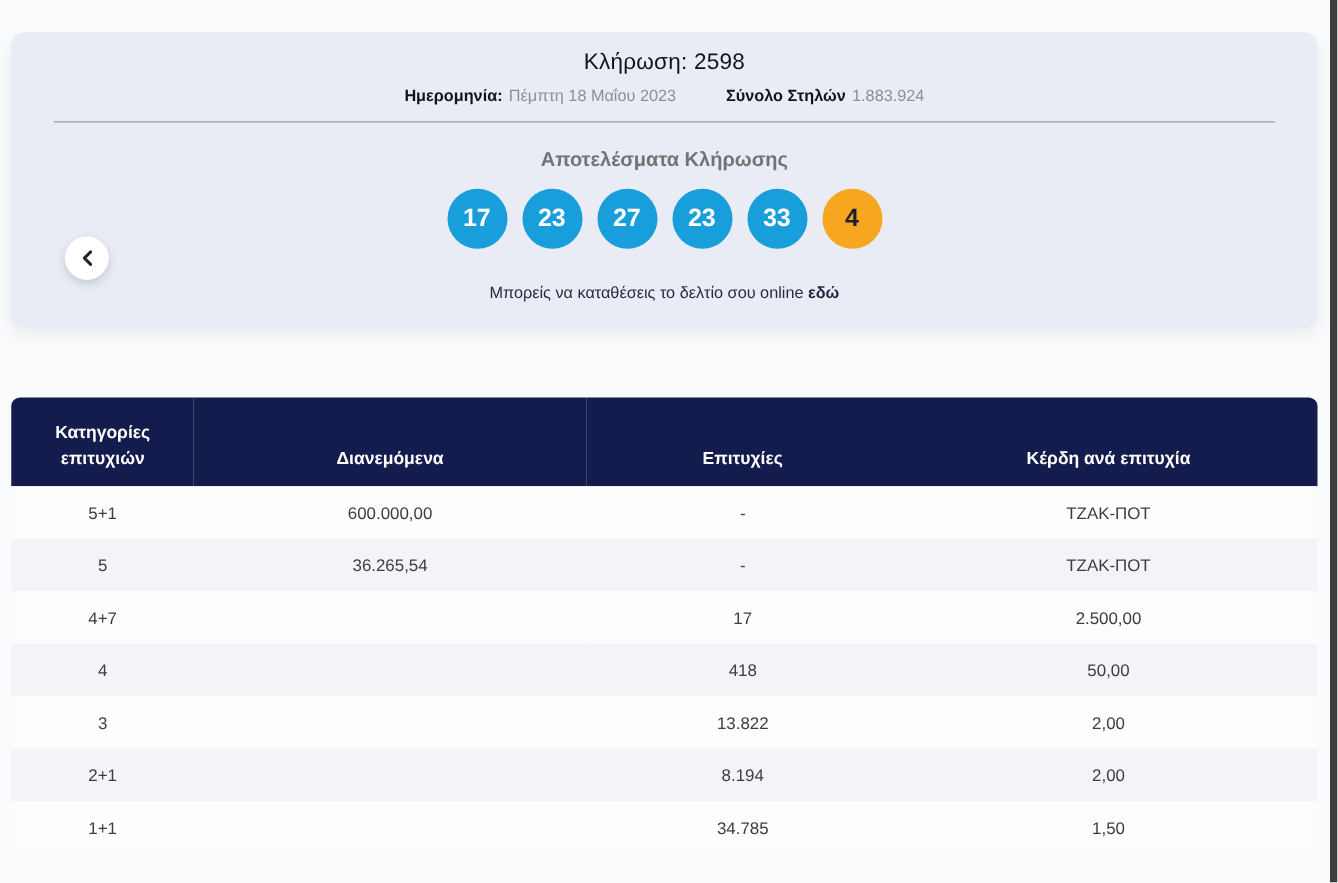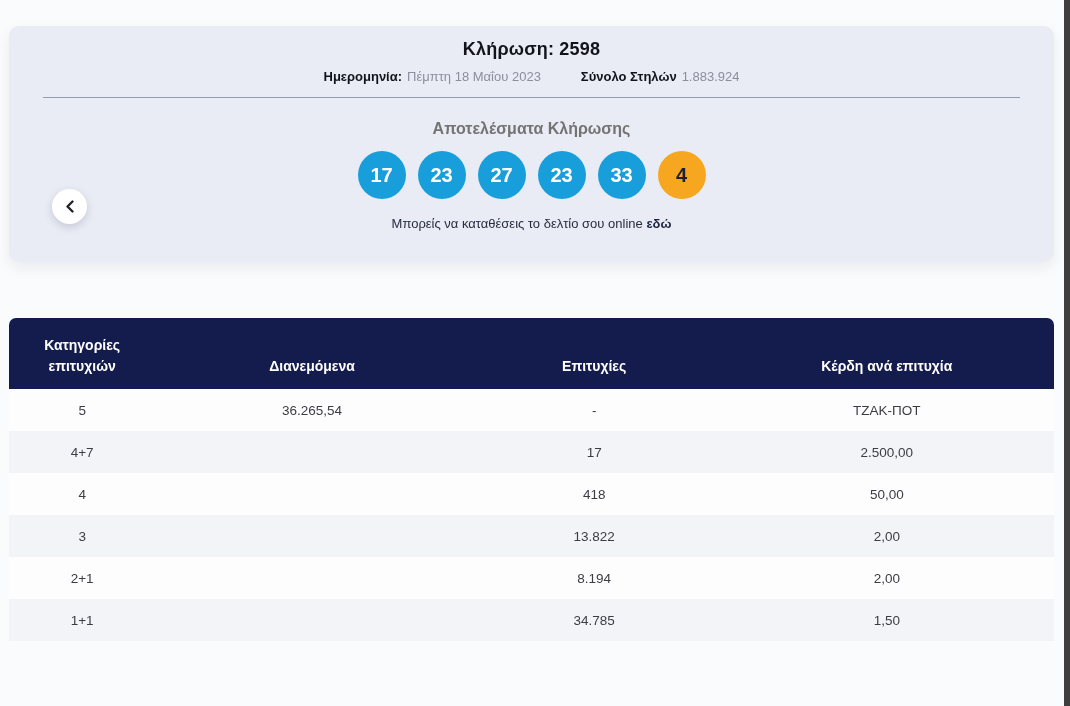--- a/index.html
+++ b/index.html
@@ -25,21 +25,21 @@
   
   .draw-card{
     position:absolute;left:9px;top:26px;width:1045px;height:236px;
     background:var(--card-bg);
     border-radius:10px;
     box-shadow:0 6px 14px rgba(25,35,70,.07);
   }
   .draw-title{
     padding-top:13px;
     text-align:center;
-    font-size:18px;font-weight:700;letter-spacing:.2px;
+    font-size:18px;font-weight:400;letter-spacing:.2px;
     color:#13131c;
   }
   .draw-meta{
     margin-top:9px;
     display:flex;justify-content:center;align-items:baseline;gap:40px;
     font-size:13px;
   }
   .meta-pair{white-space:nowrap;}
   .meta-label{font-weight:700;color:#13131c;margin-right:5px;}
   .meta-value{color:var(--text-muted);font-weight:400;}
@@ -58,21 +58,21 @@
     display:flex;justify-content:center;align-items:center;gap:12px;
   }
   .ball{
     width:48px;height:48px;border-radius:50%;
     display:flex;align-items:center;justify-content:center;
     font-size:20px;font-weight:700;
   }
   .ball.main{background:var(--ball-main);color:#ffffff;}
   .ball.bonus{background:var(--ball-bonus);color:#1c2030;}
   .cta-line{
-    margin-top:17px;
+    margin-top:27px;
     text-align:center;
     font-size:13px;color:#272c3f;
   }
   .cta-link{font-weight:700;color:#1c2340;cursor:pointer;}
   .nav-prev{
     position:absolute;left:43px;top:163px;
     width:35px;height:35px;border-radius:50%;
     background:#ffffff;border:0;
     box-shadow:0 3px 8px rgba(30,40,70,.18);
     display:flex;align-items:center;justify-content:center;
@@ -168,20 +168,26 @@
     <thead>
       <tr>
           <th>Κατηγορίες επιτυχιών</th>
           <th>Διανεμόμενα</th>
           <th>Επιτυχίες</th>
           <th>Κέρδη ανά επιτυχία</th>
         </tr>
     </thead>
     <tbody>
         <tr>
+          <td>5+1</td>
+          <td>600.000,00</td>
+          <td>-</td>
+          <td>ΤΖΑΚ-ΠΟΤ</td>
+        </tr>
+        <tr>
           <td>5</td>
           <td>36.265,54</td>
           <td>-</td>
           <td>ΤΖΑΚ-ΠΟΤ</td>
         </tr>
         <tr>
           <td>4+7</td>
           <td></td>
           <td>17</td>
           <td>2.500,00</td>

